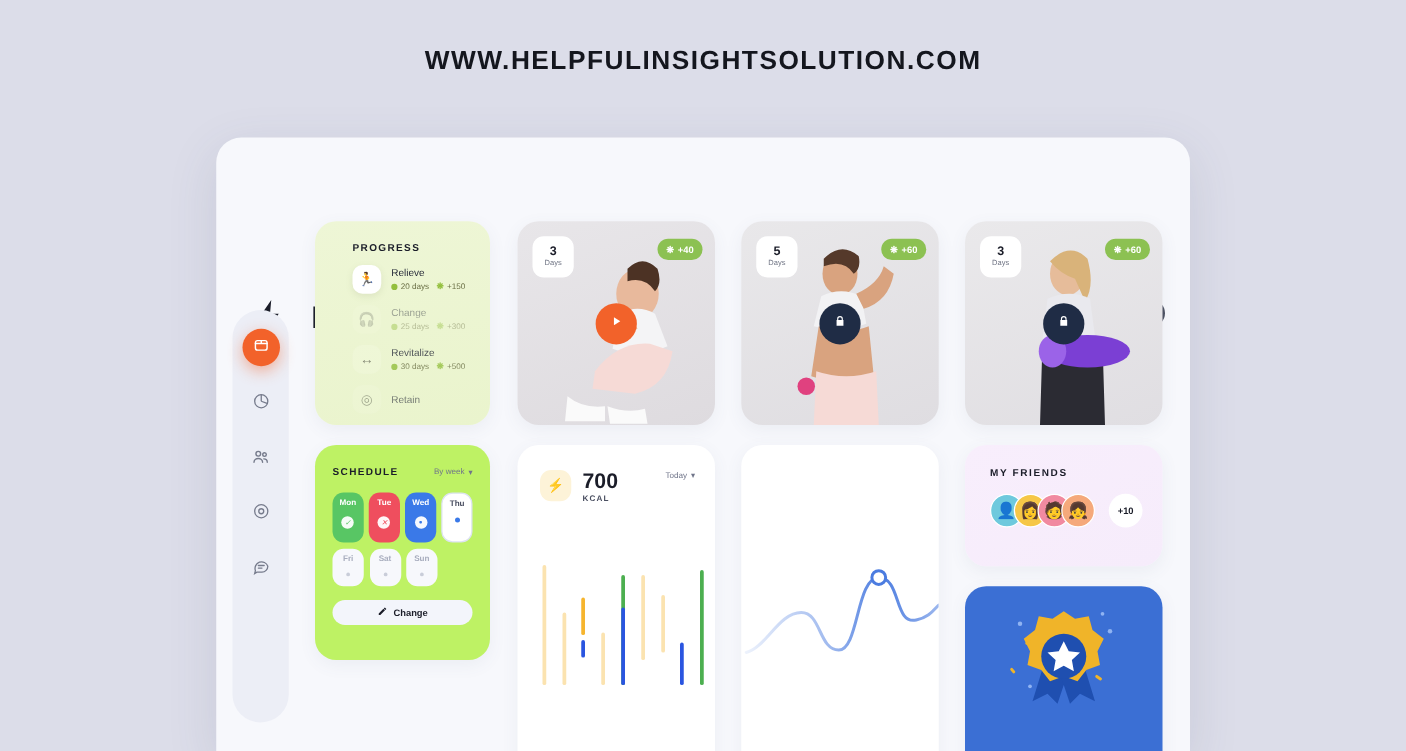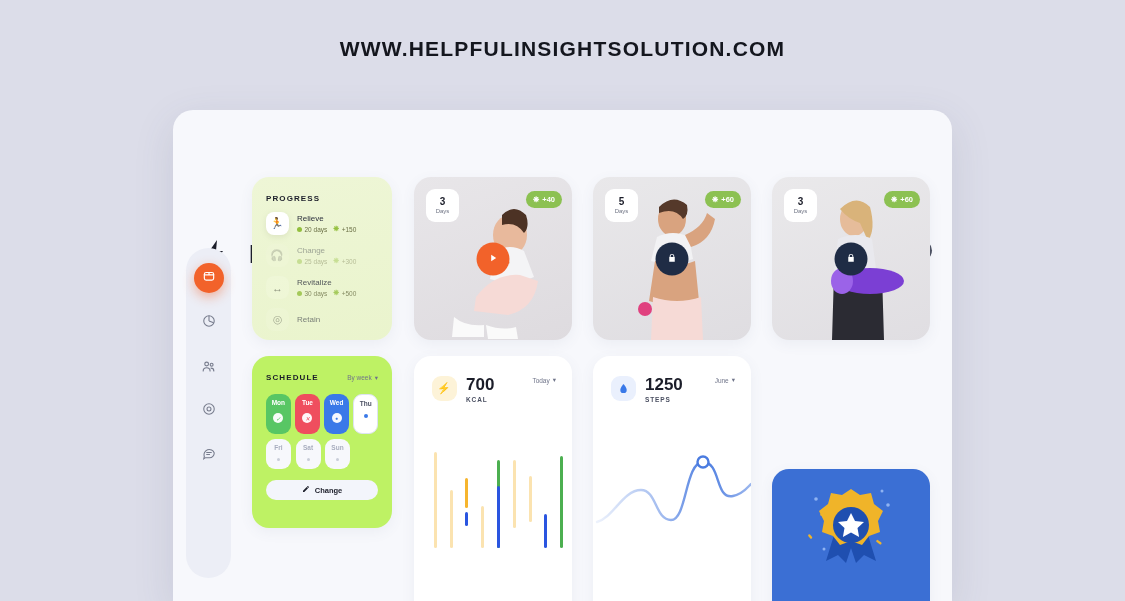--- a/index.html
+++ b/index.html
@@ -218,21 +218,21 @@
       <span>
         <svg width="14" height="14" viewBox="0 0 24 24" fill="none" stroke-width="1.8" stroke-linecap="round">
             <path d="M21 12a8 8 0 0 1-8 8H6l-3 2 1-4a8 8 0 1 1 17-6z"></path>
             <path d="M8 11h8M8 14.5h5"></path>
           </svg>
       </span>
     </div>
   </div>
 
   <div class="card c-progress shadow">
-    <div style="padding:17px 14px 0 14px">
+    <div style="padding:17px 14px 0 30px">
       <div class="ttl">PROGRESS</div>
 
       <div class="prog-row">
         <div class="prog-ico">🏃</div>
         <div>
           <div class="prog-name">Relieve</div>
           <div class="prog-meta">
             <span>
                 <i class="dotg"></i>
                 <b style="font-weight:normal">20 days</b>
@@ -446,52 +446,49 @@
       <div class="bar" style="left:63px; height:88px; bottom:0;  background:#4caf50"></div>
       <div class="bar" style="left:63px; height:62px; bottom:0;  background:#2a55e0"></div>
       <div class="bar" style="left:79px; height:68px; bottom:20px;background:#fbe3b0"></div>
       <div class="bar" style="left:95px; height:46px; bottom:26px;background:#fbe3b0"></div>
       <div class="bar" style="left:110px;height:34px; bottom:0;  background:#2a55e0"></div>
       <div class="bar" style="left:126px;height:92px; bottom:0;  background:#4caf50"></div>
     </div>
   </div>
 
   <div class="card c-steps shadow">
-    <div style="padding:20px 16px 0 18px">
-      <div class="stat-head">
-        <div class="stat-ico ico-b">
-          <svg width="11" height="11" viewBox="0 0 24 24" fill="#3a79e8">
-              <path d="M12 2s7 8 7 13a7 7 0 1 1-14 0c0-5 7-13 7-13z"></path>
-            </svg>
-        </div>
-        <div>
-          <div class="stat-num">1250</div>
-          <div class="stat-unit">STEPS</div>
-        </div>
-        <div class="stat-sel">
-          <span>June</span>
-          <span>▾</span>
-        </div>
-      </div>
-    </div>
     <svg width="158" height="120" viewBox="0 0 158 120" style="position:absolute;left:0;top:88px">
       <defs>
         <linearGradient id="lg" x1="0" y1="0" x2="1" y2="0">
           <stop offset="0%" stop-color="#4b7ce0" stop-opacity="0.10"></stop>
           <stop offset="45%" stop-color="#4b7ce0" stop-opacity="0.55"></stop>
           <stop offset="70%" stop-color="#4b7ce0" stop-opacity="1"></stop>
           <stop offset="100%" stop-color="#4b7ce0" stop-opacity="0.55"></stop>
         </linearGradient>
       </defs>
       <path d="M4 78 C 20 74, 30 46, 48 46 C 64 46, 62 76, 78 76 C 94 76, 92 18, 110 18 C 128 18, 122 56, 140 52 C 150 50, 154 44, 158 40" fill="none" stroke="url(#lg)" stroke-width="2.4" stroke-linecap="round"></path>
       <circle cx="110" cy="18" r="5.5" fill="#fff" stroke="#4b7ce0" stroke-width="2.4"></circle>
     </svg>
 
   </div>
 
+  <div class="card c-friends shadow">
+    <div style="padding:18px 16px 0 20px">
+      <div class="ttl" style="letter-spacing:1.3px">MY FRIENDS</div>
+      <div style="display:flex;align-items:center">
+        <div class="avatars">
+          <div class="av av1">👤</div>
+          <div class="av av2">👩</div>
+          <div class="av av3">🧑</div>
+          <div class="av av4">👧</div>
+        </div>
+        <div class="plus10" style="margin-top:12px">+10</div>
+      </div>
+    </div>
+  </div>
 
   <div class="card c-prem shadow">
     <svg width="158" height="100" viewBox="0 0 158 100" style="position:absolute;left:0;top:8px">
       <path d="M62 58 l-8 26 12 -6 8 8 8 -24z" fill="#1f4fb0"></path>
       <path d="M96 58 l8 26 -12 -6 -8 8 -8 -24z" fill="#1f4fb0"></path>
       <path d="M79 12 l9 6 11 -2 3 11 9 7 -5 10 2 11 -11 4 -7 9 -11 -4 -11 4 -7 -9 -11 -4 2 -11 -5 -10 9 -7 3 -11 11 2z" fill="#f0b429"></path>
       <circle cx="79" cy="48" r="18" fill="#1f4fb0"></circle>
       <path d="M79 36 l4 8 9 1 -6.5 6 1.6 9 -8.1 -4.4 -8.1 4.4 1.6 -9 -6.5 -6 9 -1z" fill="#fff"></path>
       <circle cx="44" cy="22" r="1.8" fill="#8fb3f2"></circle>
         <circle cx="116" cy="28" r="1.8" fill="#8fb3f2"></circle>

